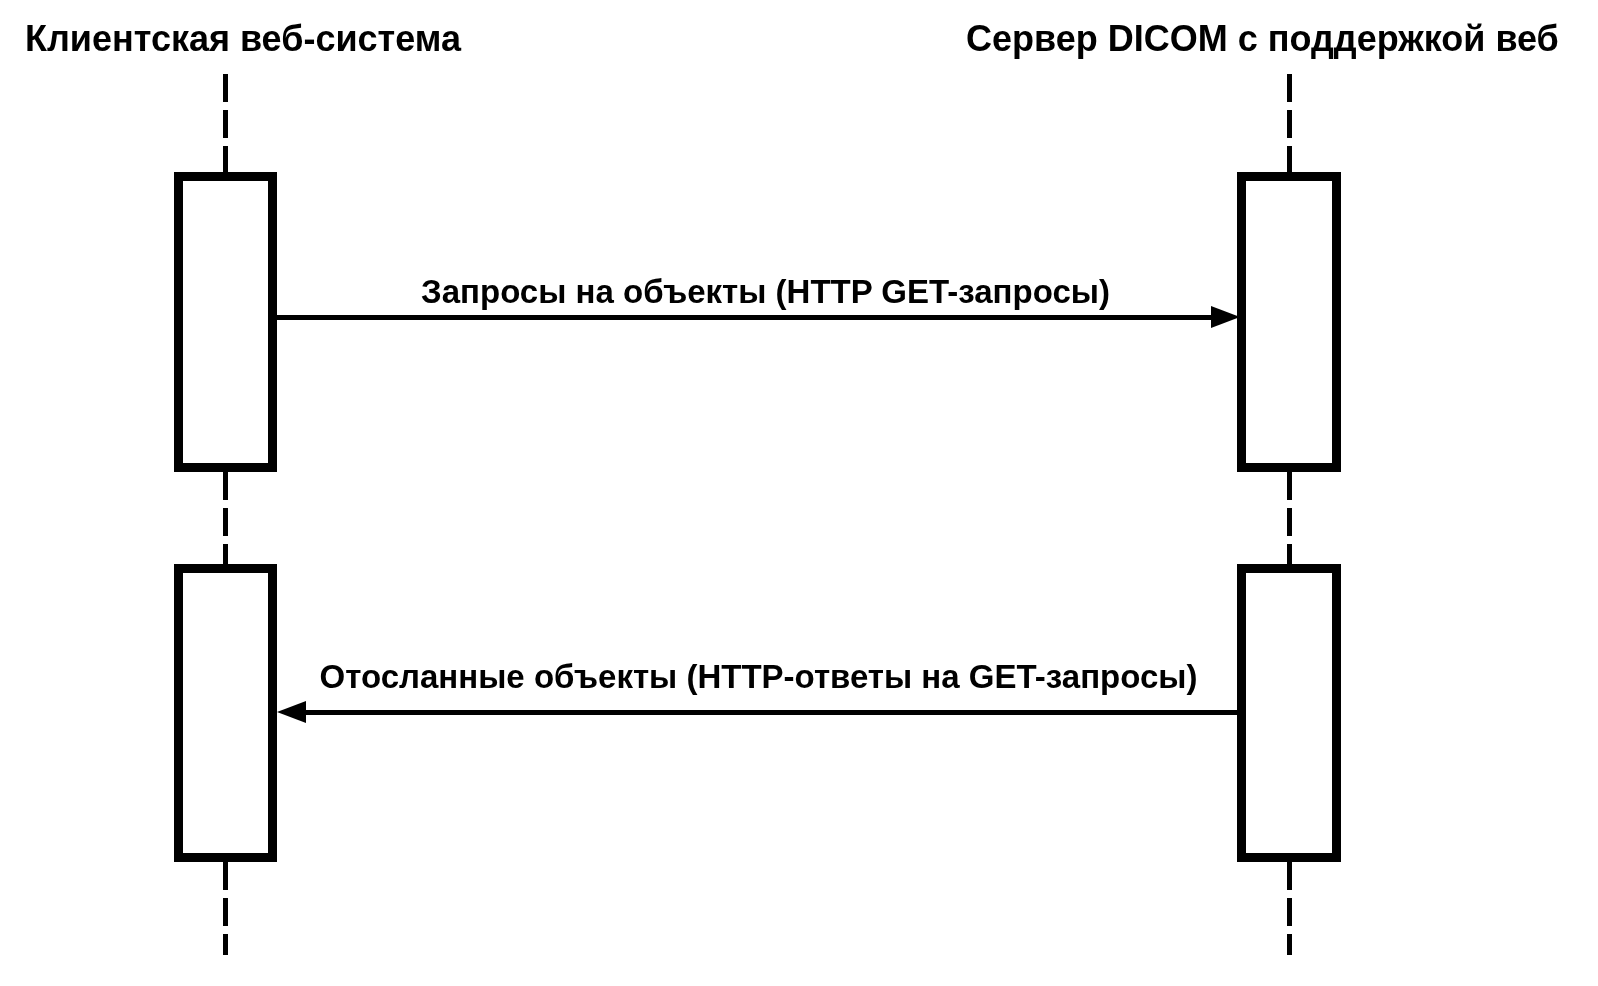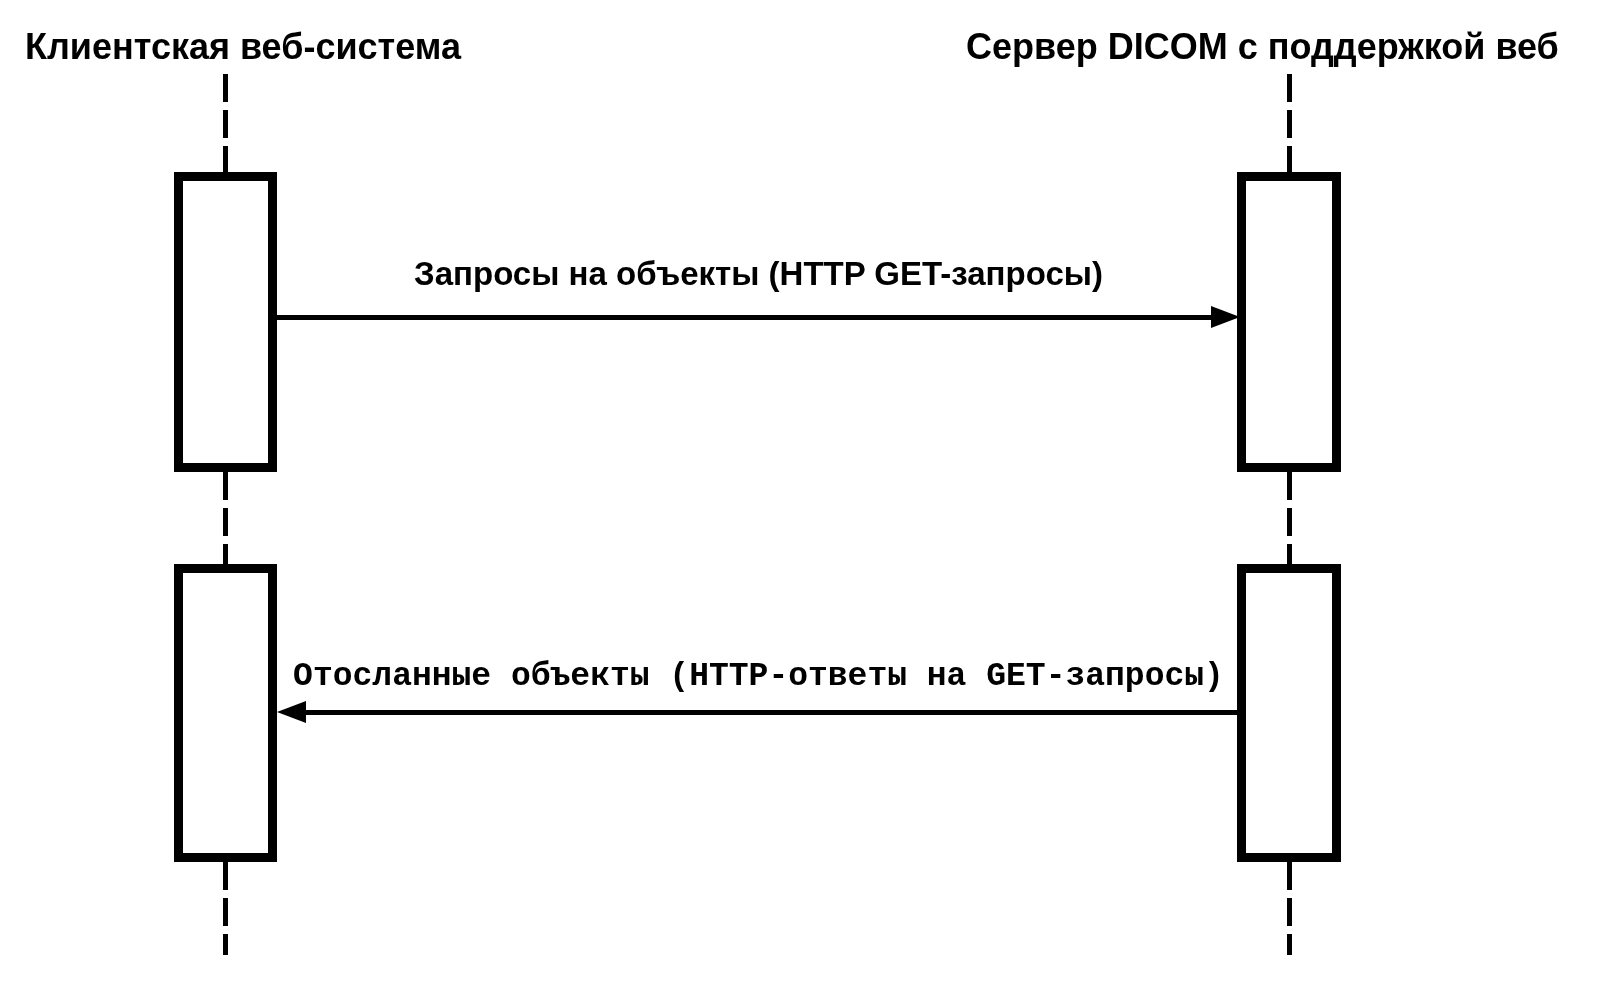--- a/index.html
+++ b/index.html
@@ -15,21 +15,20 @@
     overflow: hidden;
   }
 
   .actor-label {
     position: absolute;
     font-weight: bold;
     font-size: 36px;
     line-height: 42px;
     white-space: nowrap;
     color: #000000;
-    margin-top: 8px;
   }
   .actor-label.client { left: 25px;  top: 18px; }
   .actor-label.server { left: 966px; top: 18px; }
 
   
   .lifeline {
     position: absolute;
     width: 5px;
     background: repeating-linear-gradient(to bottom, #000 0px, #000 28px, transparent 28px, transparent 36px);
   }
@@ -73,22 +72,22 @@
     position: absolute;
     left: 277px;
     width: 963px;
     text-align: center;
     font-weight: bold;
     font-size: 33px;
     line-height: 42px;
     white-space: nowrap;
     color: #000000;
   }
-  .msg1-label { top: 253px; }
-  .msg2-label { top: 656px; font-family: Liberation Mono, monospace; }
+  .msg1-label { top: 271px; margin-left: 7px; }
+  .msg2-label { top: 656px; }
 </style>
 </head>
 <body>
 
 <div class="canvas">
 
   <div class="actor-label client">Клиентская веб-система</div>
   <div class="actor-label server">Сервер DICOM с поддержкой веб</div>
 
   <div class="lifeline ll-client seg-top"></div>

